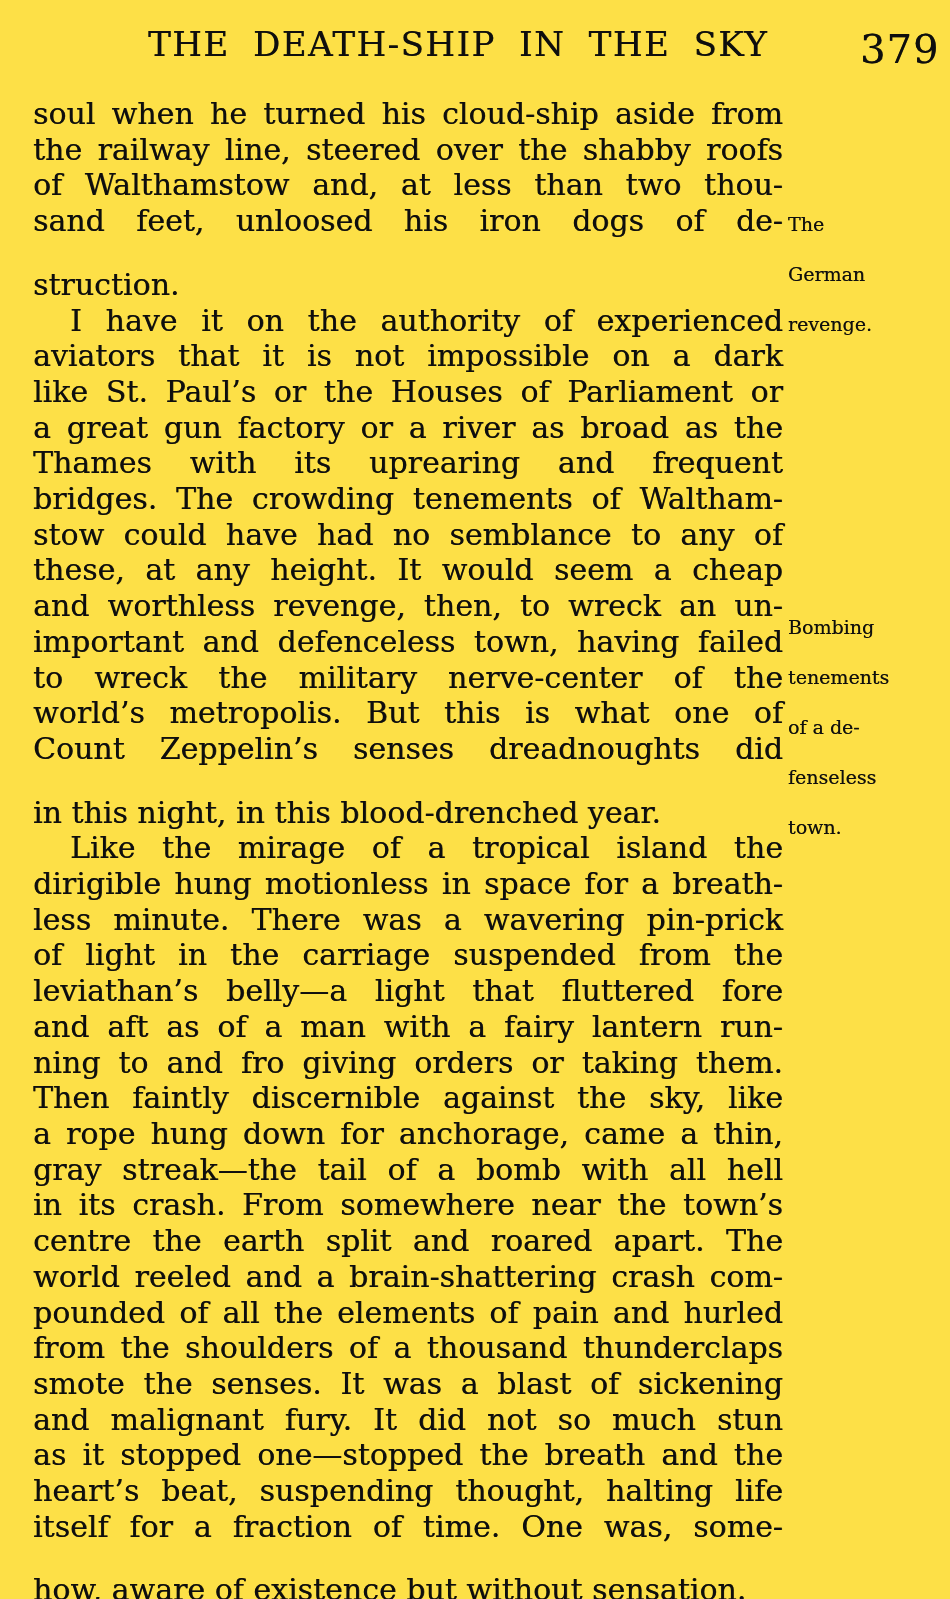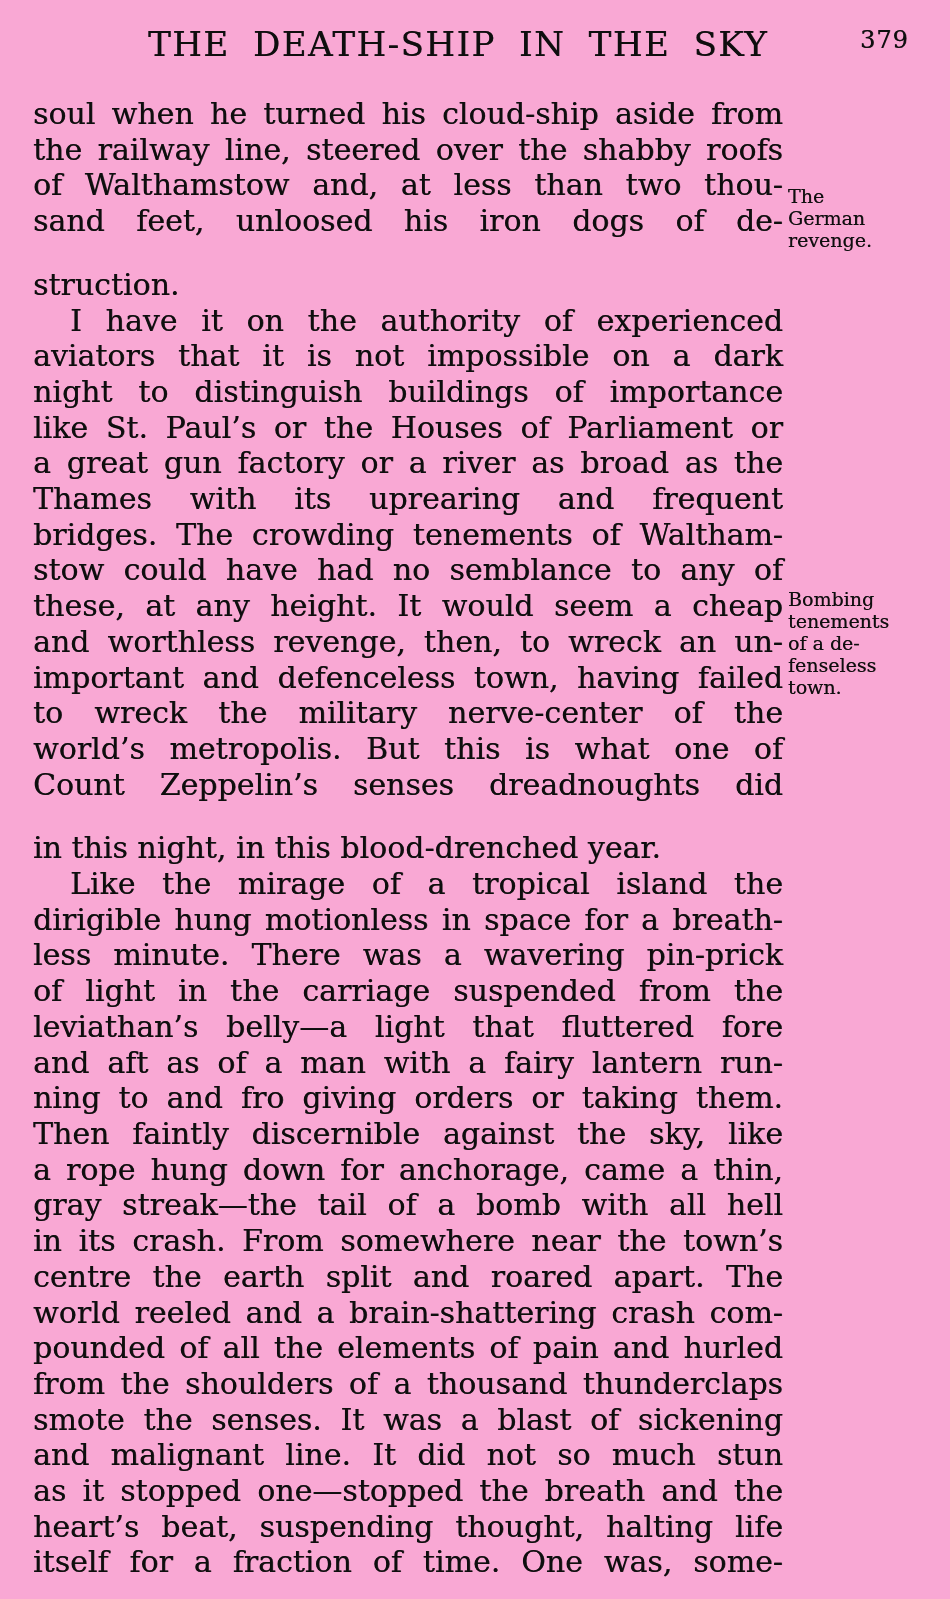--- a/index.html
+++ b/index.html
@@ -4,21 +4,21 @@
 <style>
   html, body {
     margin: 0;
     padding: 0;
     background: #ffffff;
   }
   .page {
     position: relative;
     width: 950px;
     height: 1599px;
-    background: #f9a8d4;
+    background: #fde047;
     color: #0e0e0e;
     font-family: "DejaVu Serif", serif;
     overflow: hidden;
   }
   
   .running-head {
     position: absolute;
     top: 0;
     left: 0;
     width: 950px;
@@ -31,21 +31,21 @@
     font-size: 34px;
     letter-spacing: 1.5px;
     word-spacing: 11px;
     white-space: nowrap;
     text-shadow: 0.4px 0.2px 0 rgba(0,0,0,0.7);
   }
   .page-num {
     position: absolute;
     left: 860px;
     top: 26px;
-    font-size: 24px;
+    font-size: 40px;
     letter-spacing: 1px;
     text-shadow: 0.4px 0.2px 0 rgba(0,0,0,0.7);
   }
   
   .text-block {
     position: absolute;
     left: 33px;
     top: 96px;
     width: 750px;
   }
@@ -70,20 +70,21 @@
   .margin-note {
     position: absolute;
     left: 788px;
     width: 150px;
   }
   .margin-note .note-line {
     font-size: 19px;
     line-height: 22px;
     text-align: left;
     text-shadow: 0.3px 0.15px 0 rgba(0,0,0,0.6);
+    margin-top: 28px;
   }
   #note-german-revenge { top: 185px; }
   #note-bombing { top: 588px; }
 </style>
 </head>
 <body>
 
 <div class="page">
 
   <header class="running-head">
@@ -95,21 +96,20 @@
       <div class="paragraph">
         <div class="line">soul when he turned his cloud-ship aside from</div>
         <div class="line">the railway line, steered over the shabby roofs</div>
         <div class="line">of Walthamstow and, at less than two thou-</div>
         <div class="line">sand feet, unloosed his iron dogs of de-</div>
         <div class="line para-end">struction.</div>
       </div>
       <div class="paragraph">
         <div class="line indent">I have it on the authority of experienced</div>
         <div class="line">aviators that it is not impossible on a dark</div>
-        <div class="line">night to distinguish buildings of importance</div>
         <div class="line">like St. Paul’s or the Houses of Parliament or</div>
         <div class="line">a great gun factory or a river as broad as the</div>
         <div class="line">Thames with its uprearing and frequent</div>
         <div class="line">bridges. The crowding tenements of Waltham-</div>
         <div class="line">stow could have had no semblance to any of</div>
         <div class="line">these, at any height. It would seem a cheap</div>
         <div class="line">and worthless revenge, then, to wreck an un-</div>
         <div class="line">important and defenceless town, having failed</div>
         <div class="line">to wreck the military nerve-center of the</div>
         <div class="line">world’s metropolis. But this is what one of</div>
@@ -126,21 +126,21 @@
         <div class="line">ning to and fro giving orders or taking them.</div>
         <div class="line">Then faintly discernible against the sky, like</div>
         <div class="line">a rope hung down for anchorage, came a thin,</div>
         <div class="line">gray streak—the tail of a bomb with all hell</div>
         <div class="line">in its crash. From somewhere near the town’s</div>
         <div class="line">centre the earth split and roared apart. The</div>
         <div class="line">world reeled and a brain-shattering crash com-</div>
         <div class="line">pounded of all the elements of pain and hurled</div>
         <div class="line">from the shoulders of a thousand thunderclaps</div>
         <div class="line">smote the senses. It was a blast of sickening</div>
-        <div class="line">and malignant line. It did not so much stun</div>
+        <div class="line">and malignant fury. It did not so much stun</div>
         <div class="line">as it stopped one—stopped the breath and the</div>
         <div class="line">heart’s beat, suspending thought, halting life</div>
         <div class="line">itself for a fraction of time. One was, some-</div>
         <div class="line para-end">how, aware of existence but without sensation.</div>
       </div>
     </main>
 
   <aside class="margin-note" id="note-german-revenge">
       <div class="note-line">The</div>
       <div class="note-line">German</div>

